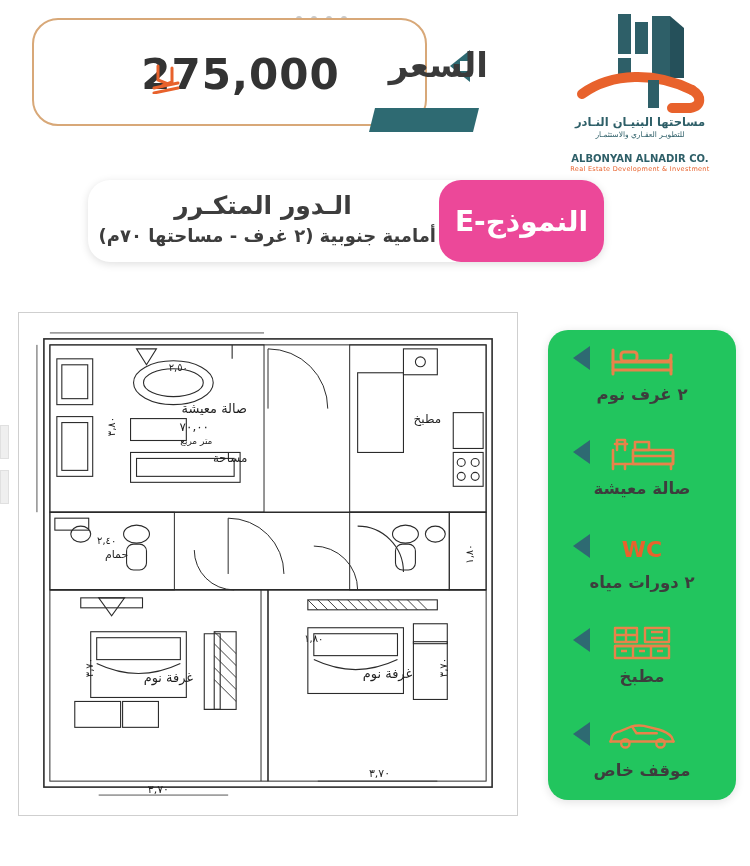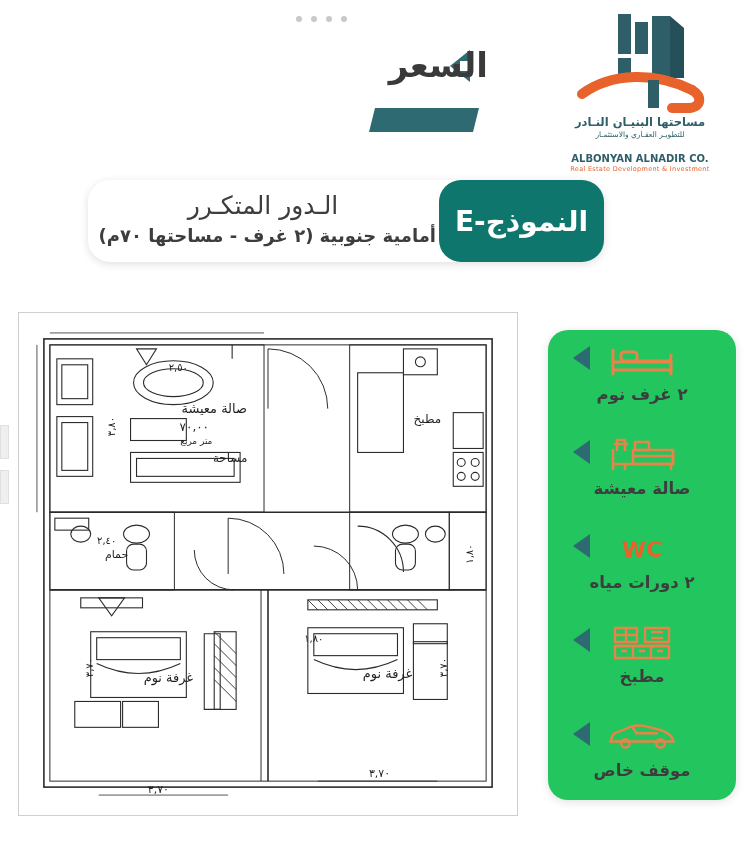--- a/index.html
+++ b/index.html
@@ -122,36 +122,36 @@
     left: 88px; top: 180px;
     width: 516px; height: 82px;
     background: #ffffff;
     border-radius: 22px;
     box-shadow: 0 2px 9px rgba(0,0,0,0.13);
   }
   .model-badge {
     position: absolute;
     right: 0; top: 0;
     width: 165px; height: 82px;
-    background: #0f766e;
+    background: #ec4899;
     border-radius: 22px;
     display: flex;
     align-items: center;
     justify-content: center;
     color: #ffffff;
     font-size: 28px;
     font-weight: bold;
   }
   .title-main {
     position: absolute;
     right: 176px; top: 11px;
     width: 330px;
     text-align: center;
     font-size: 25px;
-    font-weight: normal;
+    font-weight: bold;
     color: #3d3d3d;
     letter-spacing: 1px;
   }
   .title-sub {
     position: absolute;
     right: 168px; top: 45px;
     width: 340px;
     font-size: 18px;
     font-weight: bold;
     color: #3d3d3d;
@@ -228,20 +228,33 @@
 
 <div class="header">
 
   <div class="dots">
     <span></span>
     <span></span>
     <span></span>
     <span></span>
   </div>
 
+  <div class="price-pill">
+    <div class="price-value">275,000</div>
+    <div class="riyal-symbol">
+      <svg viewBox="0 0 28 30" width="28" height="30">
+        <g fill="none" stroke="#e8622c" stroke-width="3" stroke-linecap="round">
+          <path d="M6 2 L6 16 L16 20"></path>
+          <path d="M20 4 L20 18 L10 22"></path>
+          <path d="M2 24 L26 19"></path>
+          <path d="M2 29 L26 24"></path>
+        </g>
+      </svg>
+    </div>
+  </div>
 
   <div class="price-arrow">
     <svg viewBox="0 0 26 36" width="26" height="36">
       <path d="M24 2 L4 18 L24 34 Z" fill="#2e6a72"></path>
       <rect x="14" y="13" width="12" height="10" fill="#ffffff"></rect>
     </svg>
   </div>
   <div class="price-label">السعر</div>
 
   <div class="teal-bar"></div>

